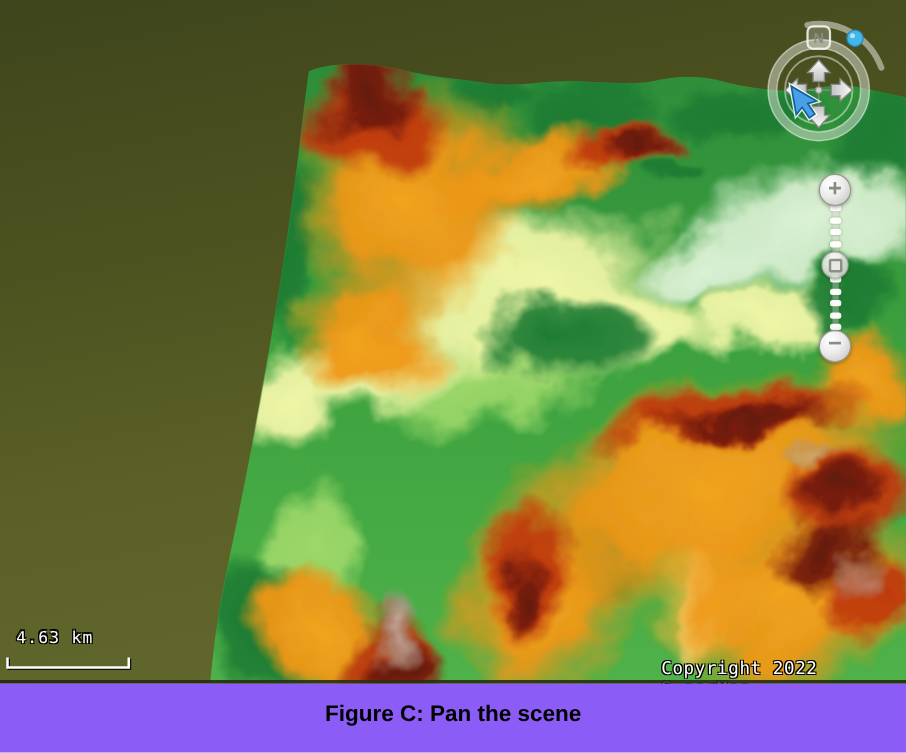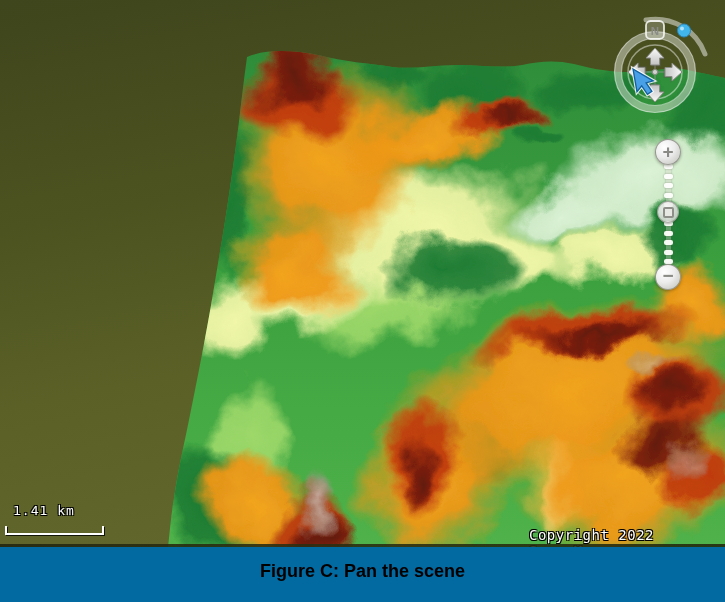--- a/index.html
+++ b/index.html
@@ -40,21 +40,21 @@
       font-size:13px;letter-spacing:1px;
       text-shadow:1px 1px 0 #000,-1px -1px 0 #000,1px -1px 0 #000,-1px 1px 0 #000;}
   .scalebar svg{position:absolute;left:0;top:21px;}
 
   
   .copyright{position:absolute;left:529px;top:527px;color:#ffffff;
       font-family:"DejaVu Sans Mono",monospace;font-size:14px;letter-spacing:.5px;
       text-shadow:1px 1px 0 #000,-1px -1px 0 #000,1px -1px 0 #000,-1px 1px 0 #000;}
 
   
-  .caption-area{position:absolute;left:0;top:547px;width:725px;height:55px;background:#0369a1;}
+  .caption-area{position:absolute;left:0;top:547px;width:725px;height:55px;background:#8b5cf6;}
   .caption-area .cap{margin-top:14px;text-align:center;font-size:18px;font-weight:bold;color:#000;}
 </style>
 </head>
 <body>
 
 <div class="stage">
 
   <div class="map">
 
     <svg class="scene" width="725" height="547" viewBox="0 0 725 547">
@@ -252,21 +252,21 @@
       <div class="zdash" style="top:113.5px"></div>
       <div class="zdash" style="top:123px"></div>
       <div class="zbtn plus">+</div>
       <div class="zhandle">
         <div class="sq"></div>
       </div>
       <div class="zbtn minus">−</div>
     </div>
 
     <div class="scalebar">
-      <div class="lbl">1.41 km</div>
+      <div class="lbl">4.63 km</div>
       <svg width="104" height="14">
         <polyline points="2,2 2,10 99,10 99,2" fill="none" stroke="#000000" stroke-width="2" transform="translate(1,1)" opacity="0.8"></polyline>
         <polyline points="2,2 2,10 99,10 99,2" fill="none" stroke="#ffffff" stroke-width="2"></polyline>
       </svg>
     </div>
 
     <div class="copyright">Copyright 2022 SuperMap</div>
 
     <div class="map-bottom-edge"></div>
   </div>

